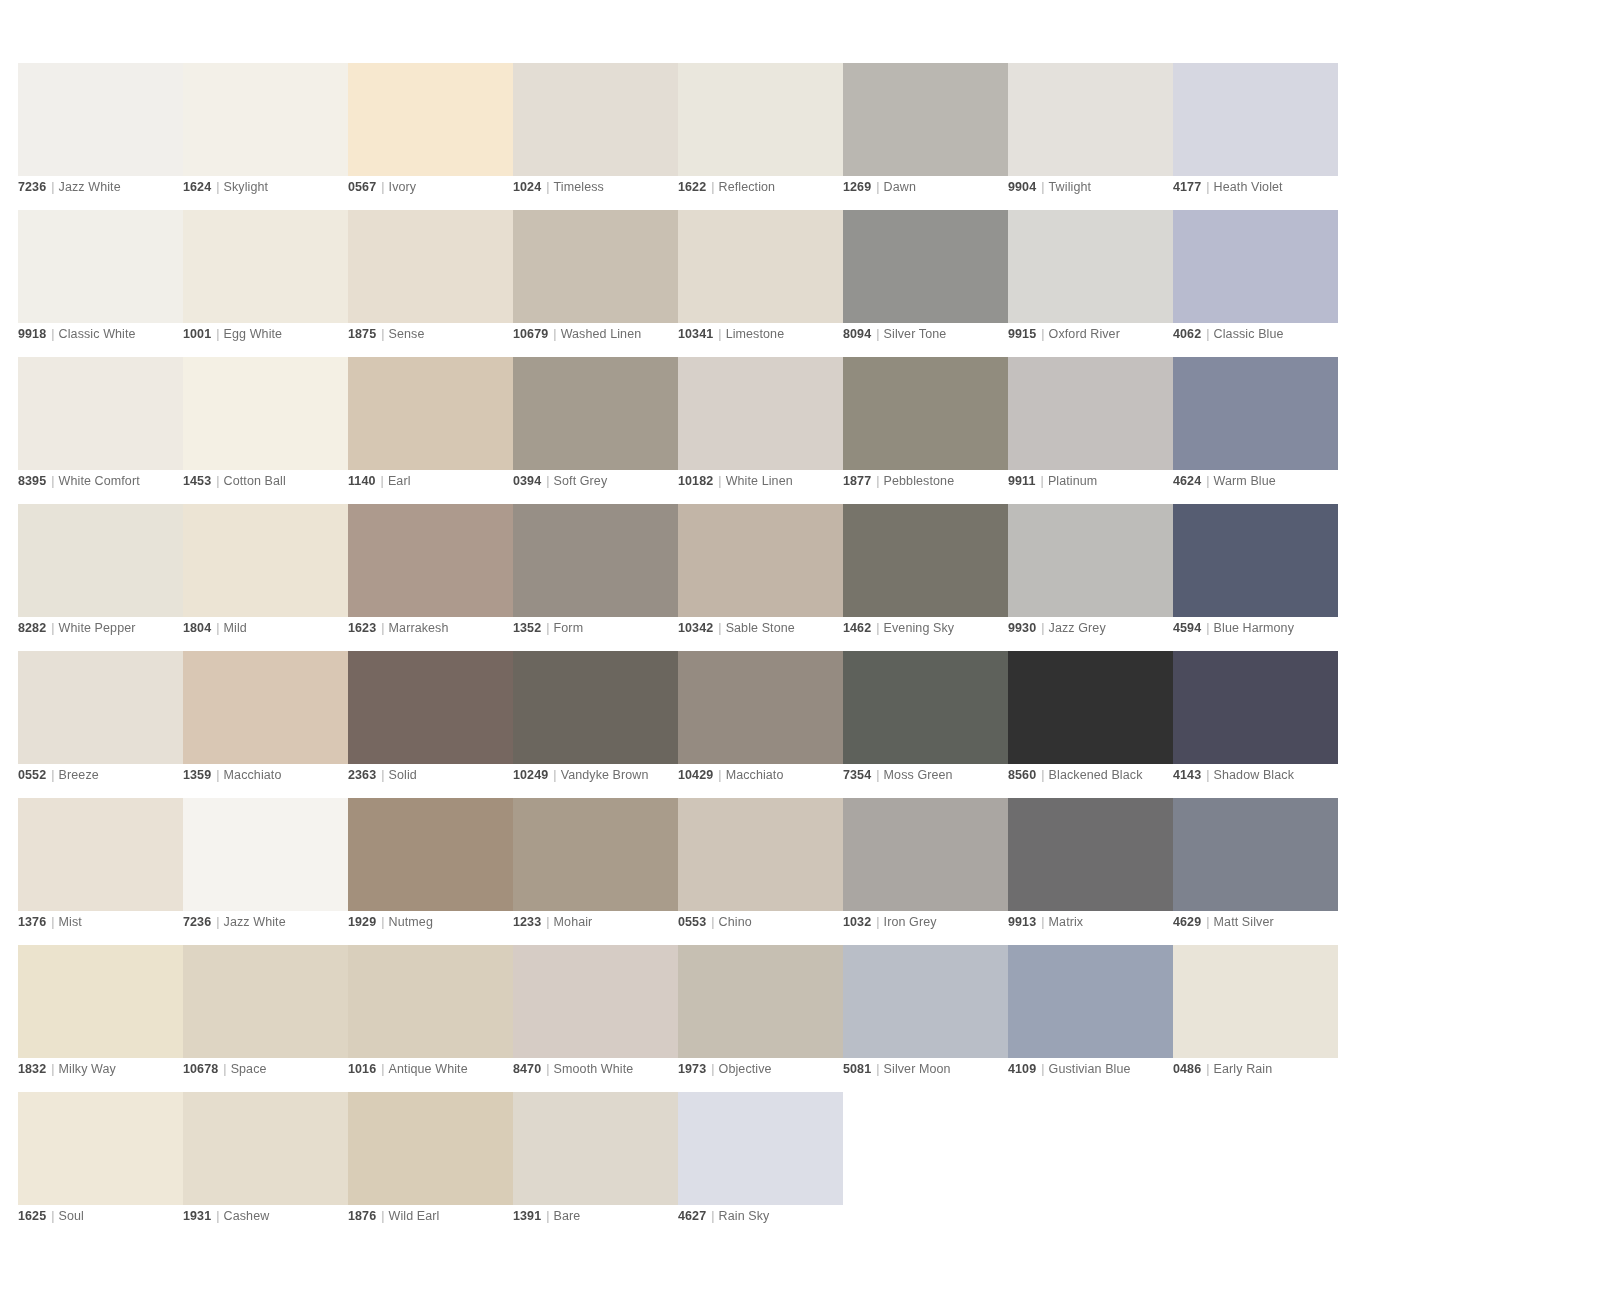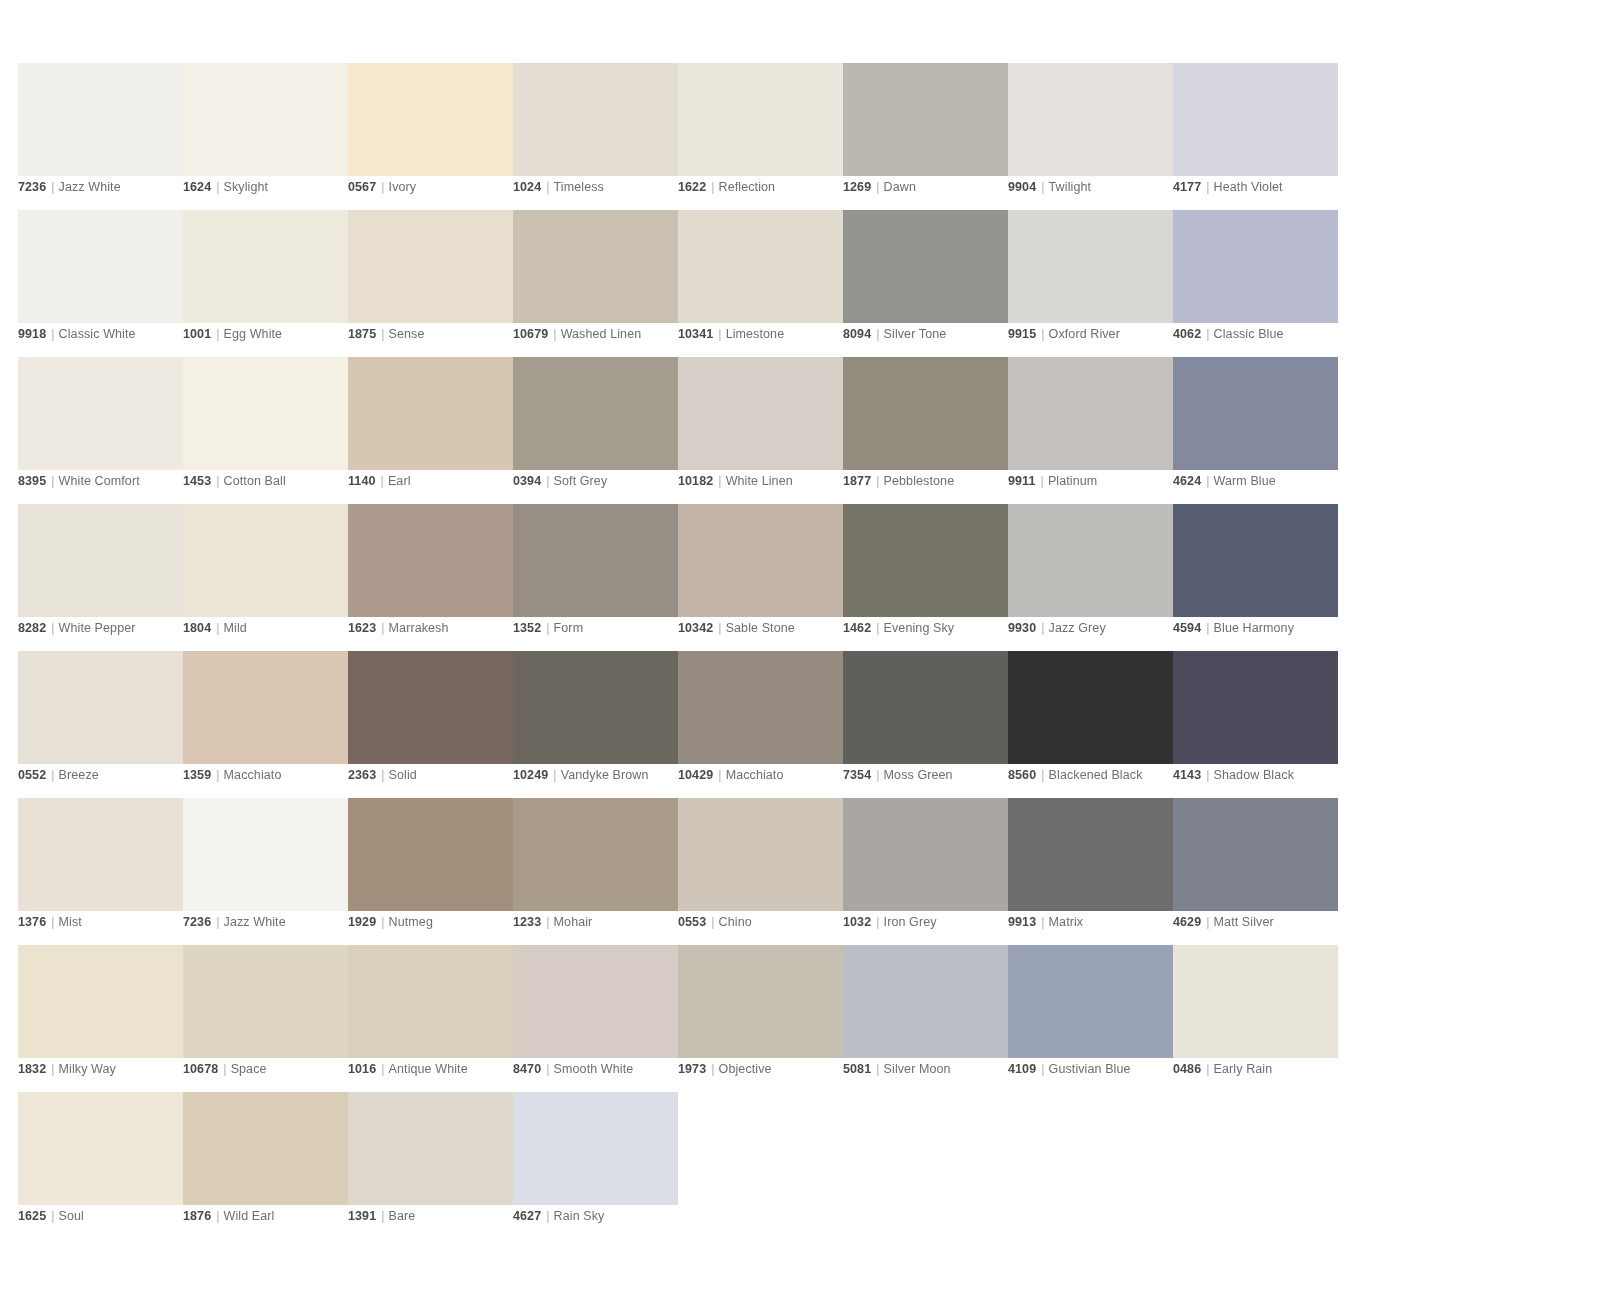--- a/index.html
+++ b/index.html
@@ -298,20 +298,24 @@
       </div>
       <div class="swatch-cell">
         <div class="swatch-chip" style="background: rgb(233, 228, 216);"></div>
         <div class="swatch-label"><span class="swatch-code">0486</span><span class="swatch-sep">|</span><span class="swatch-name">Early Rain</span></div>
       </div>
       <div class="swatch-cell">
         <div class="swatch-chip" style="background: rgb(239, 232, 216);"></div>
         <div class="swatch-label"><span class="swatch-code">1625</span><span class="swatch-sep">|</span><span class="swatch-name">Soul</span></div>
       </div>
       <div class="swatch-cell">
+        <div class="swatch-chip" style="background: rgb(229, 221, 205);"></div>
+        <div class="swatch-label"><span class="swatch-code">1931</span><span class="swatch-sep">|</span><span class="swatch-name">Cashew</span></div>
+      </div>
+      <div class="swatch-cell">
         <div class="swatch-chip" style="background: rgb(217, 205, 183);"></div>
         <div class="swatch-label"><span class="swatch-code">1876</span><span class="swatch-sep">|</span><span class="swatch-name">Wild Earl</span></div>
       </div>
       <div class="swatch-cell">
         <div class="swatch-chip" style="background: rgb(222, 216, 205);"></div>
         <div class="swatch-label"><span class="swatch-code">1391</span><span class="swatch-sep">|</span><span class="swatch-name">Bare</span></div>
       </div>
       <div class="swatch-cell">
         <div class="swatch-chip" style="background: rgb(220, 222, 231);"></div>
         <div class="swatch-label"><span class="swatch-code">4627</span><span class="swatch-sep">|</span><span class="swatch-name">Rain Sky</span></div>

